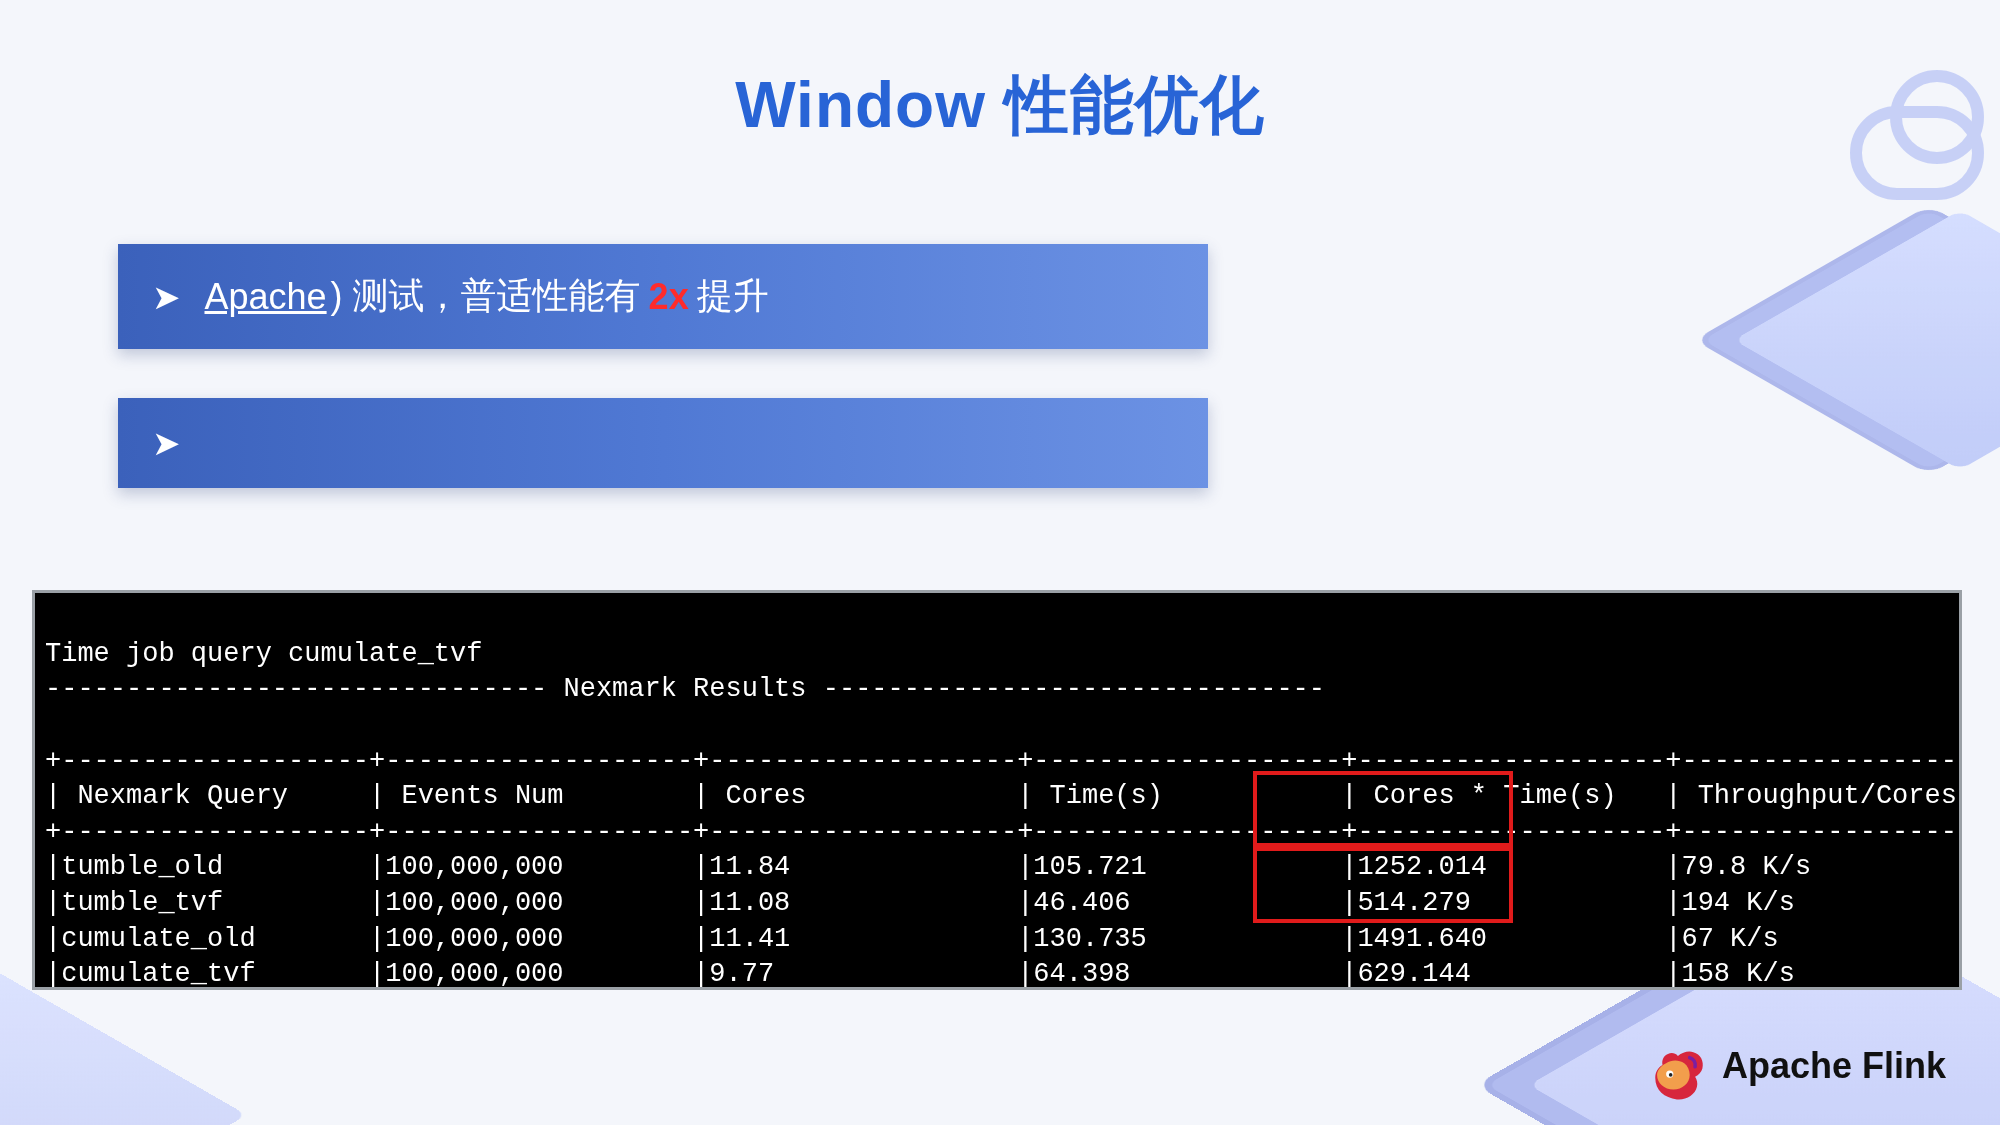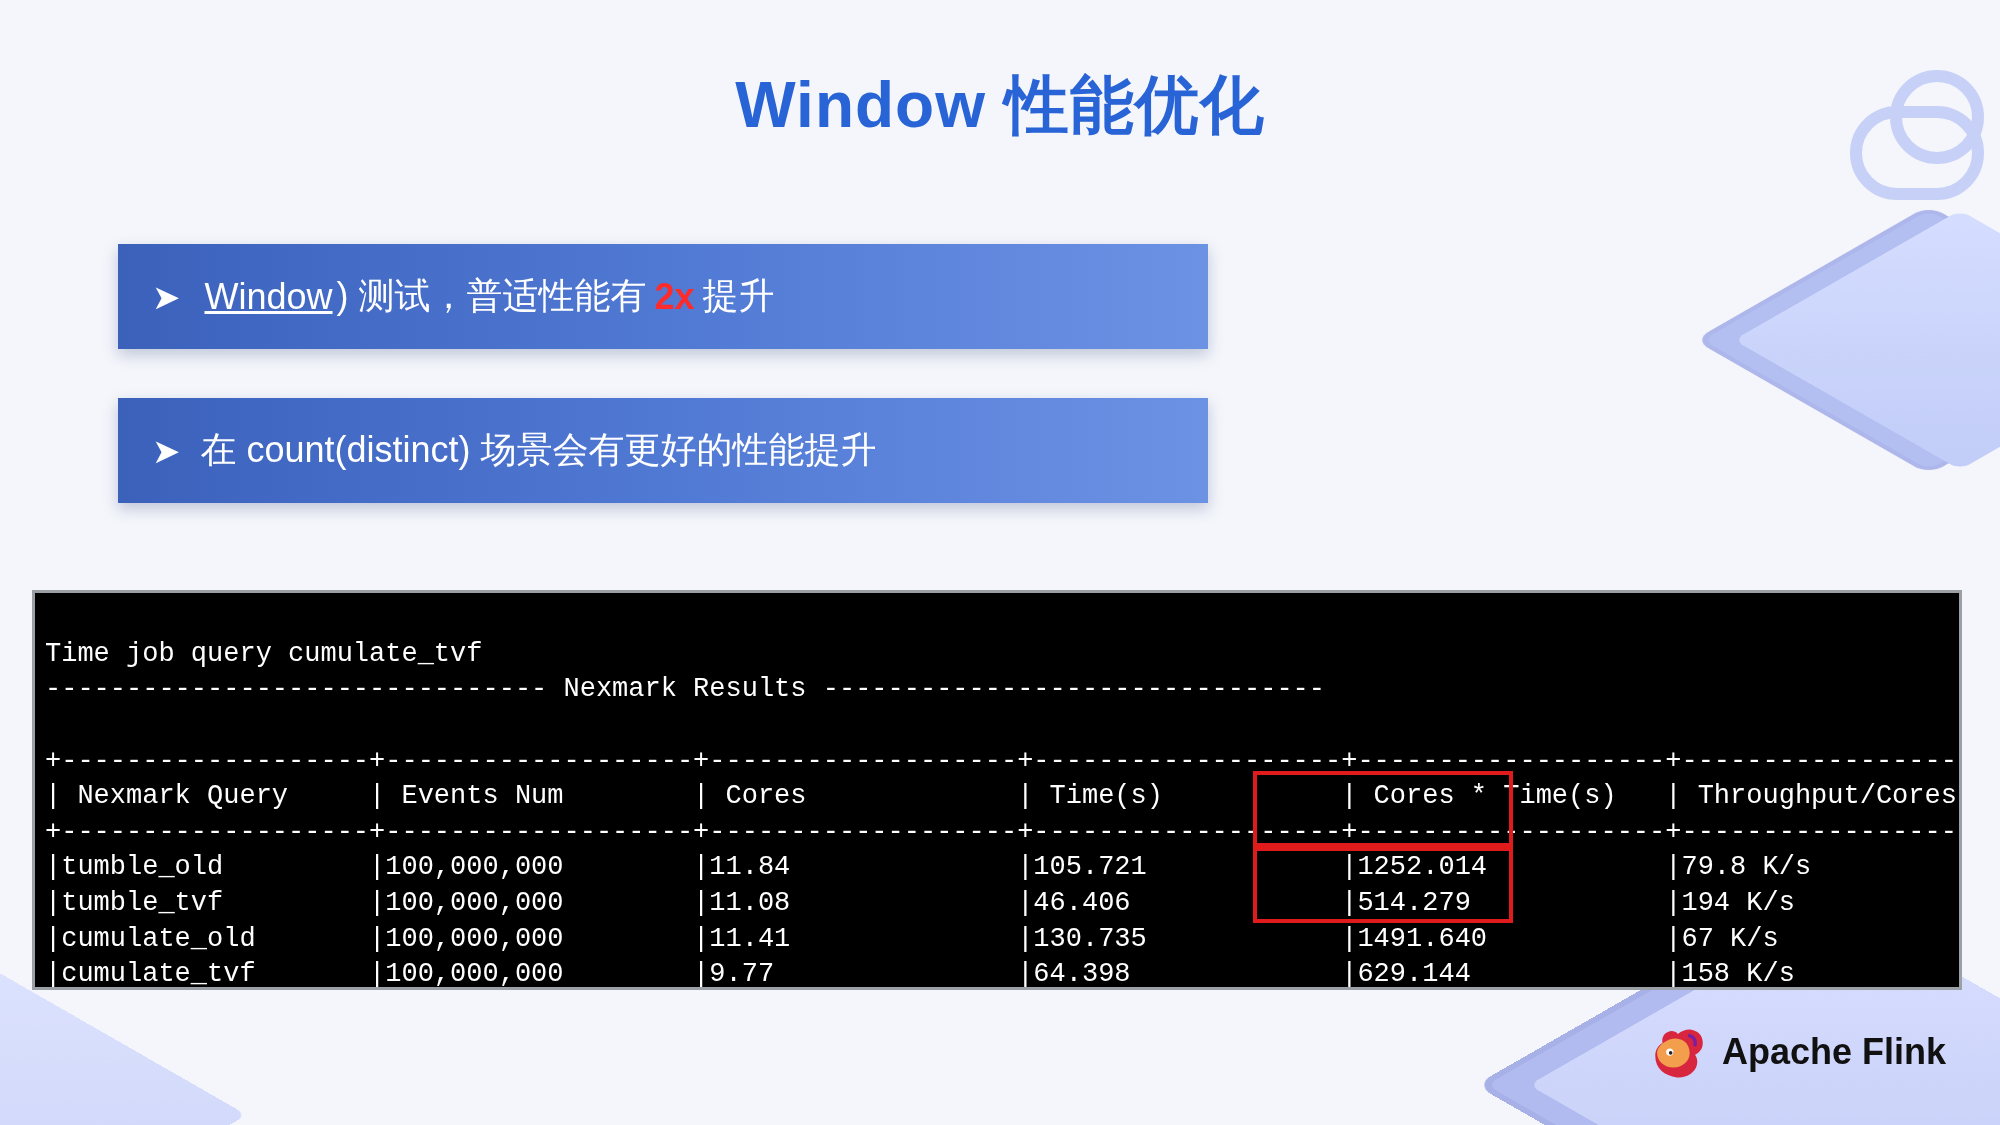--- a/index.html
+++ b/index.html
@@ -126,23 +126,23 @@
     box-sizing: border-box;
     left: 1218px;
     width: 260px;
   }
   .terminal .hl-box.hl1 { top: 178px; height: 80px; }
   .terminal .hl-box.hl2 { top: 250px; height: 80px; }
 
   .footer-logo {
     position: absolute;
     right: 54px;
-    bottom: 44px;
+    bottom: 22px;
     display: flex;
-    align-items: center;
+    align-items: flex-start;
     gap: 16px;
   }
   .footer-logo .squirrel {
     width: 58px; height: 58px;
     position: relative;
   }
   .footer-logo .txt {
     font-size: 36px;
     font-weight: 800;
     color: #111;
@@ -153,29 +153,28 @@
 
 <div class="bg-block bg-left-bottom"></div>
 <div class="bg-block bg-right-top"></div>
 <div class="bg-block bg-right-bottom"></div>
 <div class="bg-cloud"></div>
 
 <div class="title">Window 性能优化</div>
 
 <div class="bullet-bar one">
   <span class="arrow">➤</span>
-  <span class="benchmark-link">Window</span>
+  <span class="benchmark-link">Apache</span>
   <span>) 测试，普适性能有 </span>
   <span class="red2x">2x</span>
   <span> 提升</span>
 </div>
 
 <div class="bullet-bar two">
   <span class="arrow">➤</span>
-  <span>在 count(distinct) 场景会有更好的性能提升</span>
 </div>
 
 <div class="terminal">
 <span>Time job query cumulate_tvf</span>
 <span>------------------------------- Nexmark Results -------------------------------</span>
 
 <span>+-------------------+-------------------+-------------------+-------------------+-------------------+-------------------+</span>
 <span>| Nexmark Query     | Events Num        | Cores             | Time(s)           | Cores * Time(s)   | Throughput/Cores  |</span>
 <span>+-------------------+-------------------+-------------------+-------------------+-------------------+-------------------+</span>
 <span>|tumble_old         |100,000,000        |11.84              |105.721            |1252.014           |79.8 K/s           |</span>

